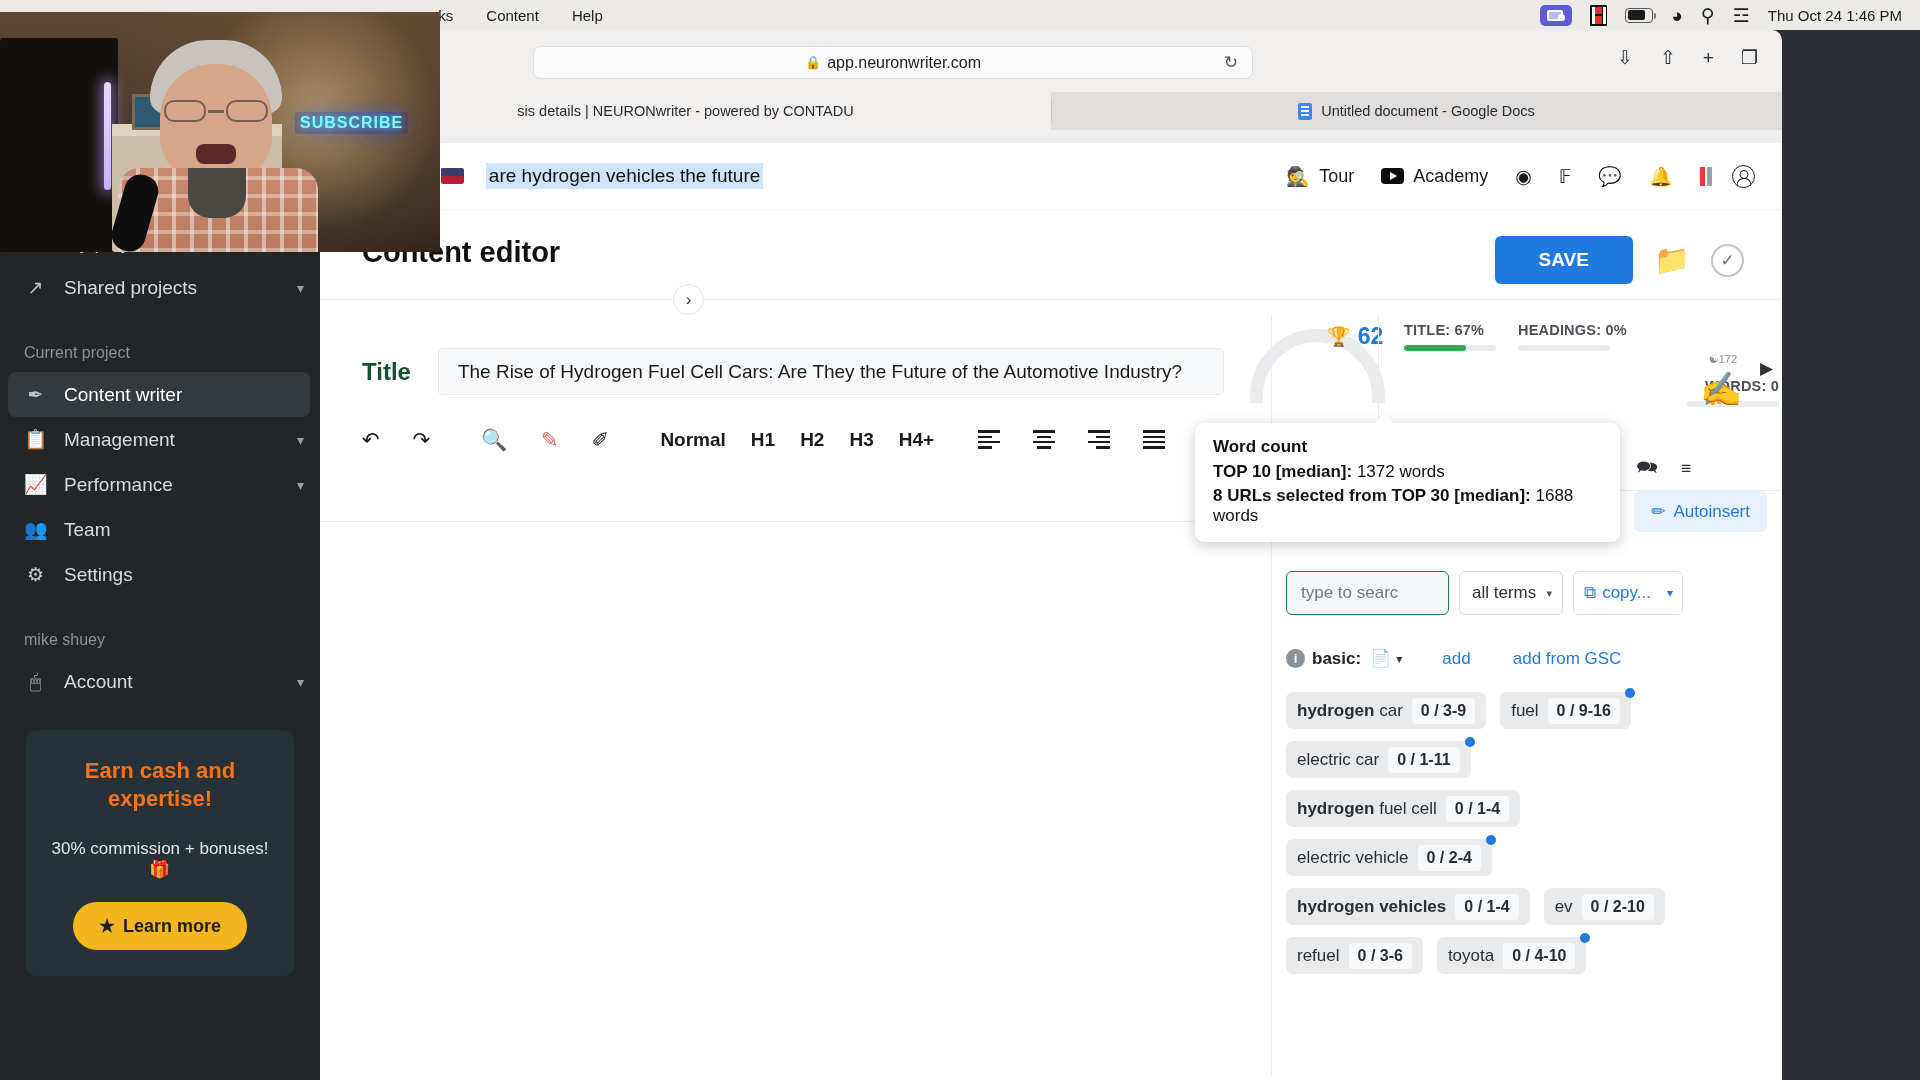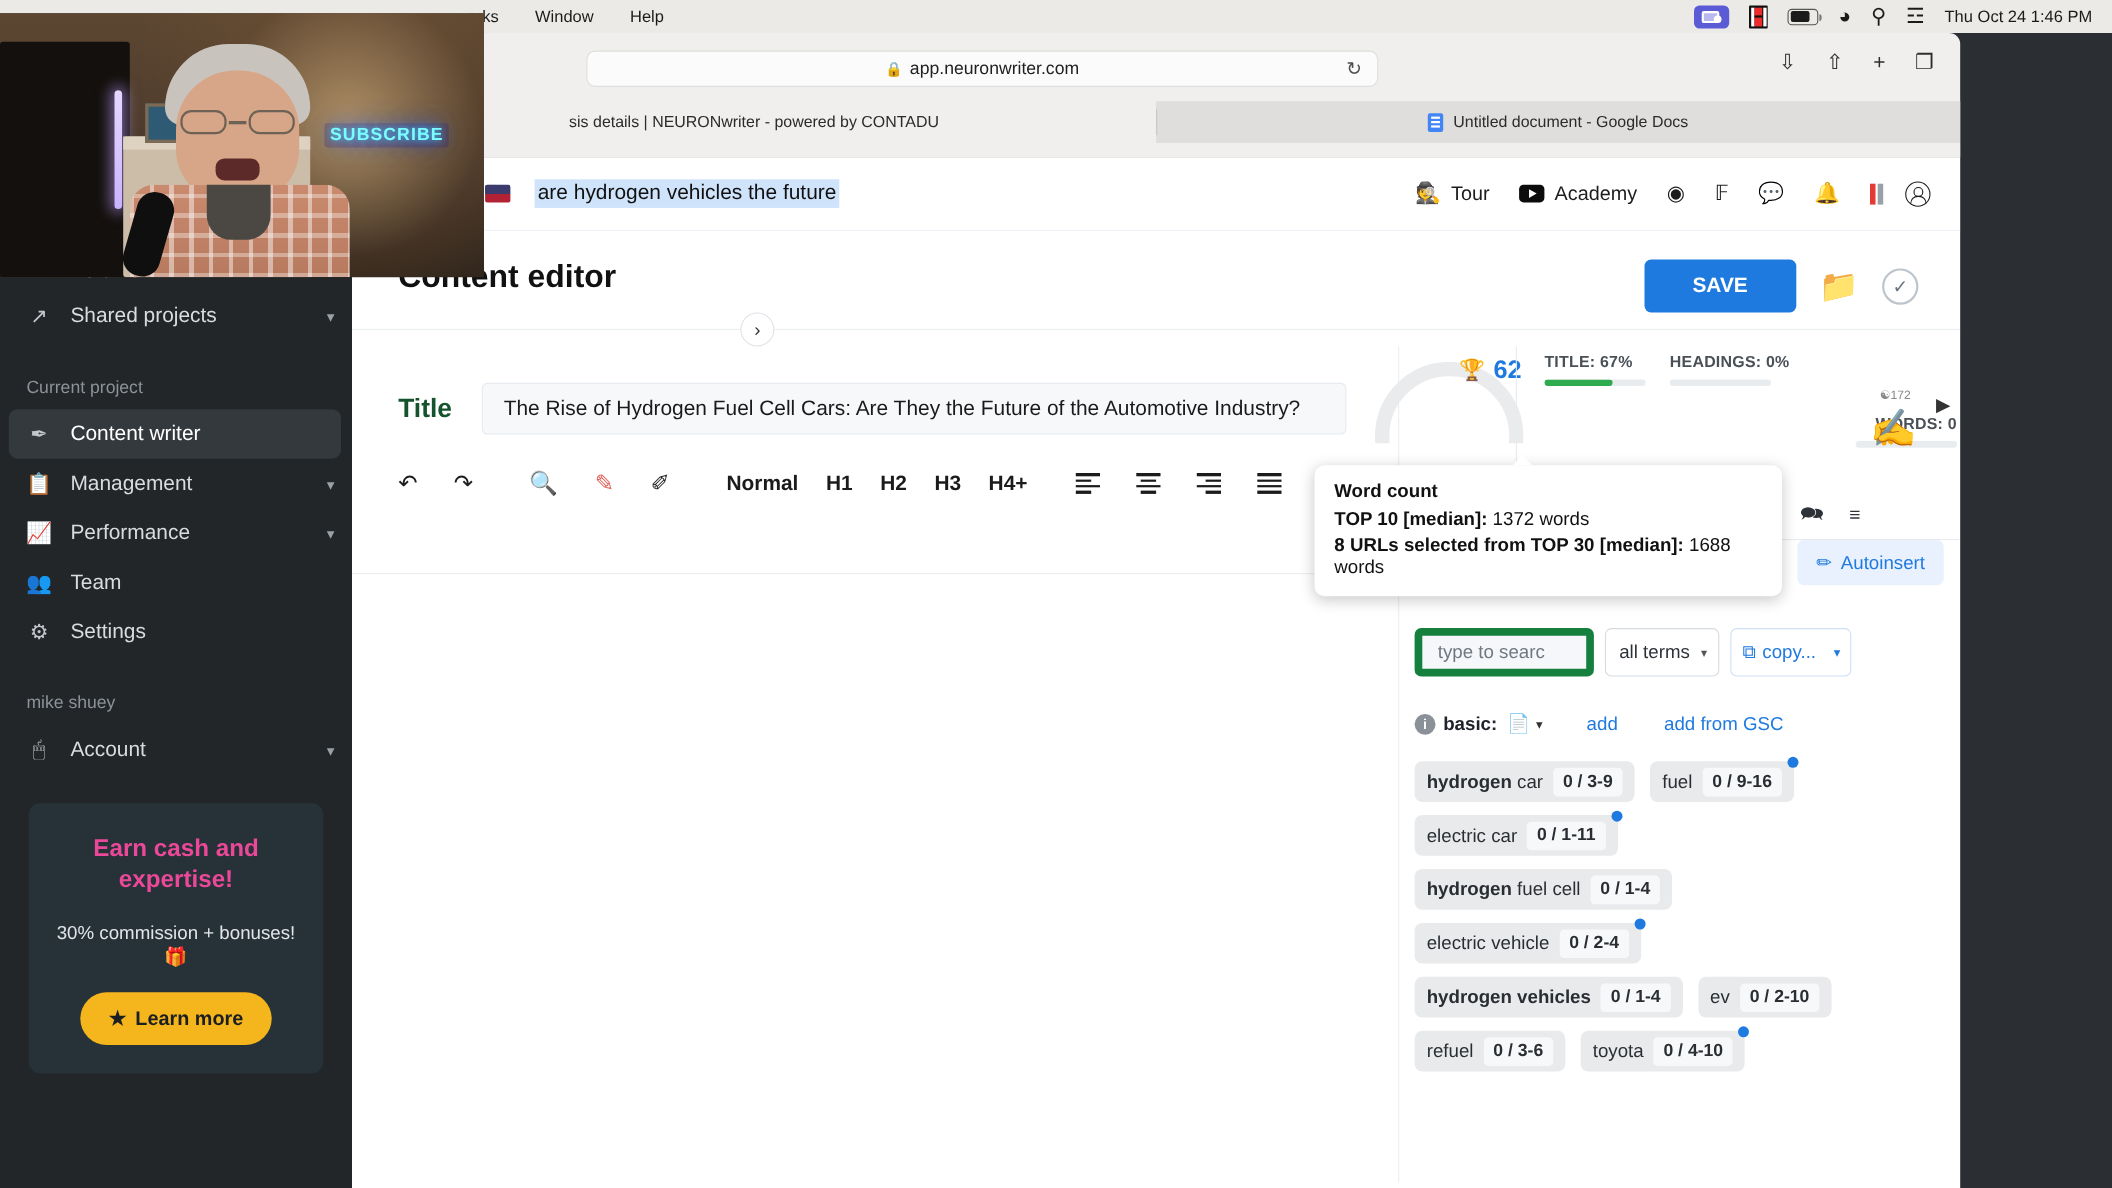--- a/index.html
+++ b/index.html
@@ -154,21 +154,21 @@
   .tabm{display:flex;align-items:center;gap:6px;font-size:17.5px;color:#2d3238;padding-bottom:11px;cursor:pointer;}
   .tabm.active{color:#1f7ae0;border-bottom:2.6px solid #1f7ae0;}
   .tabs-sub{display:flex;align-items:center;gap:17px;padding:19px 0 0 14px;position:relative;}
   .tabs-sub .st{font-size:17.5px;color:#2d3238;padding-bottom:8px;cursor:pointer;}
   .tabs-sub .st.active{color:#1f7ae0;border-bottom:2.6px solid #1f7ae0;}
   .sliders{font-size:18px;color:#2d3238;}
   .autoinsert{position:absolute;right:14px;top:0;background:#e8f1fd;color:#1f7ae0;
     font-size:17px;padding:10px 17px;border-radius:6px;display:flex;align-items:center;gap:8px;cursor:pointer;}
 
   .ctrlrow{display:flex;align-items:center;gap:10px;padding:30px 0 0 14px;}
-  .searchbox{width:163px;height:44px;background:#f5f7fa;border:7px solid #15803d;border-radius:6px;
+  .searchbox{width:163px;height:44px;background:#f5f7fa;border:1px solid #15803d;border-radius:6px;
     display:flex;align-items:center;padding:0 14px;font-size:17px;color:#6f7880;}
   .selbox{width:104px;height:44px;background:#fff;border:1px solid #d6dbe0;border-radius:6px;
     display:flex;align-items:center;padding:0 12px;font-size:17px;color:#2d3238;position:relative;}
   .selbox .car{position:absolute;right:10px;font-size:11px;color:#555;}
   .copybox{width:110px;height:44px;background:#fff;border:1px solid #cfe0f5;border-radius:6px;
     display:flex;align-items:center;gap:6px;padding:0 10px;font-size:17px;color:#1f7ae0;position:relative;}
   .copybox .car{position:absolute;right:9px;font-size:12px;}
 
   .basicrow{display:flex;align-items:center;gap:0;padding:33px 0 0 14px;font-size:17px;}
   .info-ic{width:19px;height:19px;border-radius:50%;background:#8b9199;color:#fff;font-size:13px;
@@ -201,21 +201,21 @@
   
   .sidebar{position:absolute;left:0;top:30px;width:320px;height:1050px;background:#222629;z-index:12;
     color:#d9dcdf;overflow:hidden;}
   .sb-sec{font-size:16px;color:#8d9298;padding:12px 0 10px 24px;}
   .sb-item{display:flex;align-items:center;height:45px;padding:0 16px 0 24px;gap:17px;font-size:19px;cursor:pointer;}
   .sb-item .sic{width:23px;text-align:center;font-size:19px;color:#c3c7cb;}
   .sb-item .scar{margin-left:auto;font-size:14px;color:#9aa0a6;}
   .sb-item.active{background:#34393d;border-radius:8px;margin:0 10px 0 8px;padding-left:16px;color:#fff;}
   .sb-gap{height:22px;}
   .promo{margin:26px 26px 0 26px;background:#263238;border-radius:11px;padding:27px 18px 26px;text-align:center;}
-  .promo h3{font-size:22px;font-weight:700;color:#ec4899;line-height:1.25;}
+  .promo h3{font-size:22px;font-weight:700;color:#f97316;line-height:1.25;}
   .promo p{font-size:17px;color:#e2e6e9;margin-top:27px;}
   .promo .btn{margin:22px auto 0;background:#f5b51c;color:#1b1f22;font-weight:700;font-size:18px;
     padding:13px 26px;border-radius:26px;display:inline-flex;align-items:center;gap:8px;cursor:pointer;}
 
   
   .webcam{position:absolute;left:0;top:12px;width:440px;height:240px;z-index:60;overflow:hidden;
     background:linear-gradient(160deg,#3a2c22 0%,#55412f 40%,#2a211a 100%);}
   .wc-wall{position:absolute;inset:0;background:
      radial-gradient(circle at 72% 42%, rgba(255,214,150,.55) 0%, rgba(120,86,52,.25) 35%, rgba(0,0,0,0) 62%),
      linear-gradient(180deg,#5d4732 0%,#46362a 55%,#2a211a 100%);}
@@ -252,21 +252,21 @@
     border-radius:16px;transform:rotate(16deg);}
 </style>
 </head>
 <body>
 
 <div id="root">
 
   <div class="menubar">
     <div class="mb-left">
       <span class="mb-item">arks</span>
-      <span class="mb-item">Window</span>
+      <span class="mb-item">Content</span>
       <span class="mb-item">Help</span>
     </div>
     <div class="mb-right">
       <span class="mi-screen">
           <span class="sc-rect"></span>
           <span class="sc-per"></span>
         </span>
       <span class="mi-film">
           <i></i>
         </span>

